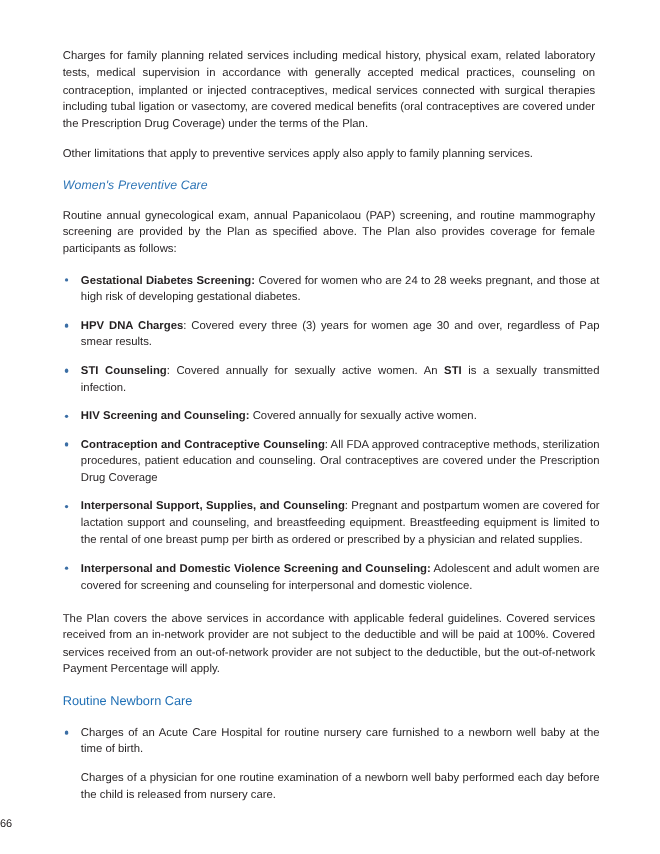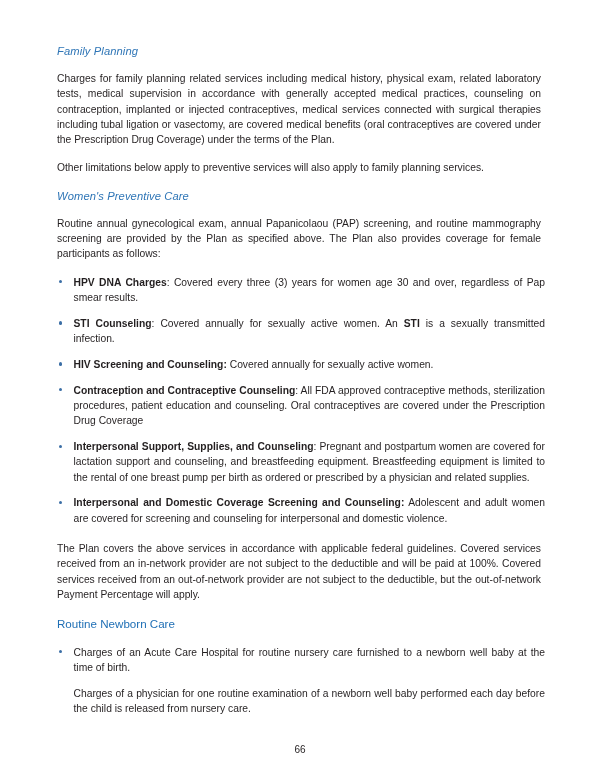--- a/index.html
+++ b/index.html
@@ -77,42 +77,45 @@
     background: #3b6ea5;
   }
   .lead { font-weight: bold; }
   .inline-bold { font-weight: bold; }
   .spacer-sm { height: 2px; }
   .page-number {
     position: absolute;
     left: 0;
     top: 744px;
     width: 600px;
-    text-align: center;
+    text-align: left;
     font-size: 10px;
     color: #231f20;
   }
 </style>
 </head>
 <body>
 
 <div class="page">
   <div class="content">
 
-    <h2 class="heading-italic">Family Planning</h2>
 
     <p class="body">Charges for family planning related services including medical history, physical exam, related laboratory tests, medical supervision in accordance with generally accepted medical practices, counseling on contraception, implanted or injected contraceptives, medical services connected with surgical therapies including tubal ligation or vasectomy, are covered medical benefits (oral contraceptives are covered under the Prescription Drug Coverage) under the terms of the Plan.</p>
 
-    <p class="body">Other limitations below apply to preventive services will also apply to family planning services.</p>
+    <p class="body">Other limitations that apply to preventive services apply also apply to family planning services.</p>
 
     <h2 class="heading-italic">Women's Preventive Care</h2>
 
     <p class="body">Routine annual gynecological exam, annual Papanicolaou (PAP) screening, and routine mammography screening are provided by the Plan as specified above. The Plan also provides coverage for female participants as follows:</p>
 
     <ul class="bullets">
+      <li>
+        <span class="dot"></span>
+        <span class="lead">Gestational Diabetes Screening:</span><span> Covered for women who are 24 to 28 weeks pregnant, and those at high risk of developing gestational diabetes.</span>
+      </li>
       <li>
         <span class="dot"></span>
         <span class="lead">HPV DNA Charges</span><span>: Covered every three (3) years for women age 30 and over, regardless of Pap smear results.</span>
       </li>
       <li>
         <span class="dot"></span>
         <span class="lead">STI Counseling</span><span>: Covered annually for sexually active women. An </span><span class="inline-bold">STI</span><span> is a sexually transmitted infection.</span>
       </li>
       <li>
         <span class="dot"></span>
@@ -121,21 +124,21 @@
       <li>
         <span class="dot"></span>
         <span class="lead">Contraception and Contraceptive Counseling</span><span>: All FDA approved contraceptive methods, sterilization procedures, patient education and counseling. Oral contraceptives are covered under the Prescription Drug Coverage</span>
       </li>
       <li>
         <span class="dot"></span>
         <span class="lead">Interpersonal Support, Supplies, and Counseling</span><span>: Pregnant and postpartum women are covered for lactation support and counseling, and breastfeeding equipment. Breastfeeding equipment is limited to the rental of one breast pump per birth as ordered or prescribed by a physician and related supplies.</span>
       </li>
       <li>
         <span class="dot"></span>
-        <span class="lead">Interpersonal and Domestic Coverage Screening and Counseling:</span><span> Adolescent and adult women are covered for screening and counseling for interpersonal and domestic violence.</span>
+        <span class="lead">Interpersonal and Domestic Violence Screening and Counseling:</span><span> Adolescent and adult women are covered for screening and counseling for interpersonal and domestic violence.</span>
       </li>
     </ul>
 
     <div class="spacer-sm"></div>
 
     <p class="body">The Plan covers the above services in accordance with applicable federal guidelines. Covered services received from an in-network provider are not subject to the deductible and will be paid at 100%. Covered services received from an out-of-network provider are not subject to the deductible, but the out-of-network Payment Percentage will apply.</p>
 
     <div class="spacer-sm"></div>
 
     <h2 class="heading-bold">Routine Newborn Care</h2>

